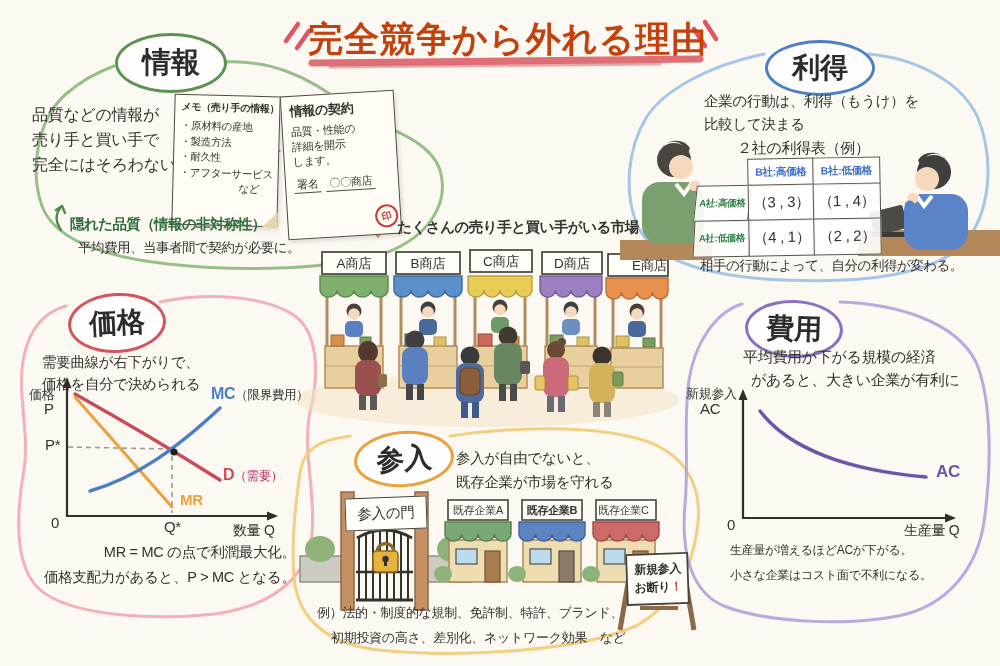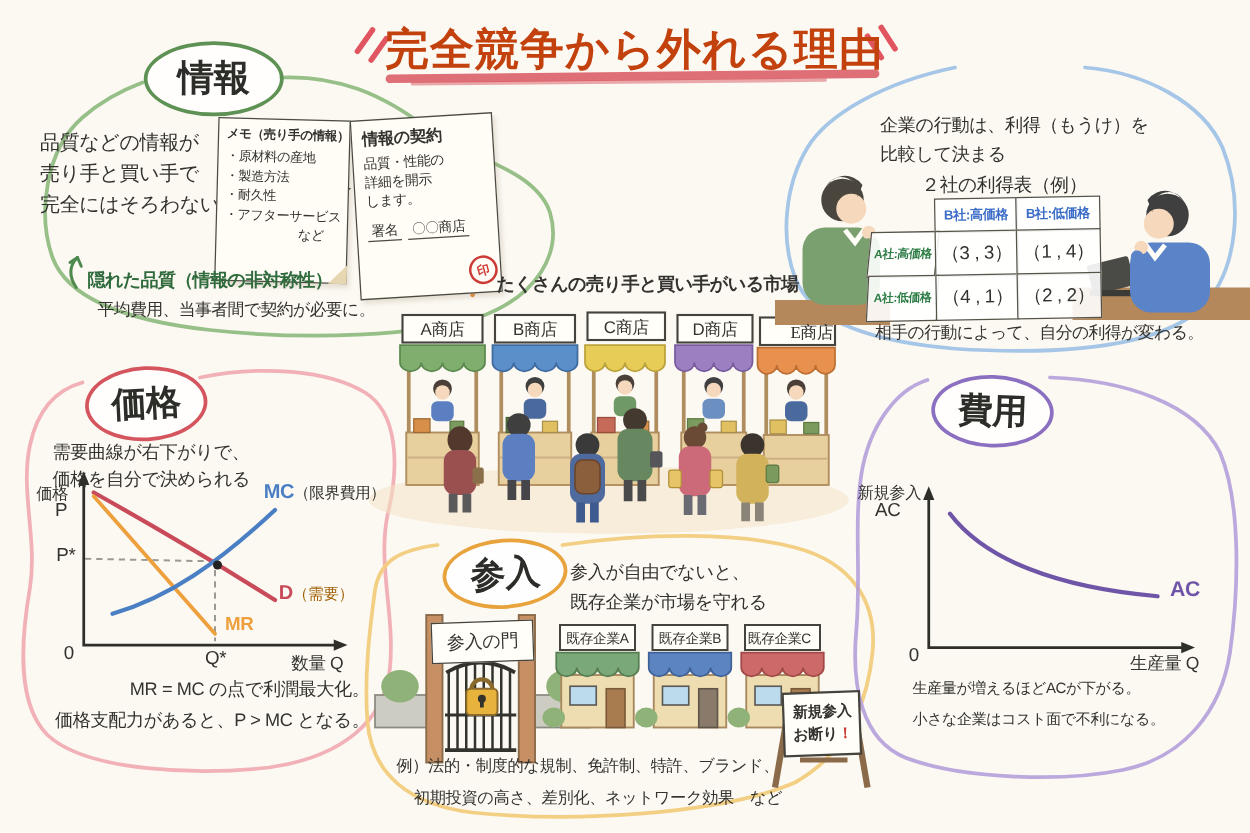--- a/index.html
+++ b/index.html
@@ -323,20 +323,23 @@
       <span class="t ul">〇〇商店</span>
     </div>
     <div class="seal abs" style="right:2px;bottom:6px;width:19px;height:19px;">
       <span>印</span>
     </div>
   </div>
 
   <div class="abs t" style="left:70px;top:215px;font-size:14.5px;font-weight:bold;color:#2f6b3c;letter-spacing:-0.6px;">隠れた品質（情報の非対称性）</div>
   <div class="abs t" style="left:78px;top:239px;font-size:13.5px;font-weight:500;letter-spacing:-0.5px;">平均費用、当事者間で契約が必要に。</div>
 
+  <div class="abs ellipse" style="left:765px;top:40px;width:104px;height:50px;border:3.2px solid #4a7fc4;">
+    <span class="t" style="font-size:28px;">利得</span>
+  </div>
   <div class="abs" style="left:704px;top:90px;font-size:14.5px;line-height:23px;font-weight:500;">
     <div class="t">企業の行動は、利得（もうけ）を</div>
     <div class="t">比較して決まる</div>
   </div>
   <div class="abs t" style="left:737px;top:139px;font-size:15px;font-weight:500;">２社の利得表（例）</div>
 
   <div class="abs" style="left:694px;top:158px;width:195px;height:102px;transform:rotate(-1deg);">
     <div class="cellb abs" style="left:54px;top:0;width:65px;height:26px;">
       <span class="t" style="font-size:10.5px;font-weight:bold;color:#3b6cc7;">B社:高価格</span>
       </div>
@@ -372,58 +375,62 @@
     <div class="t">需要曲線が右下がりで、</div>
     <div class="t">価格を自分で決められる</div>
   </div>
   <div class="abs t" style="left:29px;top:386px;font-size:13px;">価格</div>
   <div class="abs t" style="left:44px;top:400px;font-size:15px;">P</div>
   <div class="abs t" style="left:45px;top:436px;font-size:15px;">P*</div>
   <div class="abs t" style="left:51px;top:514px;font-size:15px;">0</div>
   <div class="abs t" style="left:164px;top:518px;font-size:15px;">Q*</div>
   <div class="abs t" style="left:233px;top:522px;font-size:14px;">数量 Q</div>
   <div class="abs t" style="left:211px;top:385px;font-size:16px;font-weight:bold;color:#4a7fc4;"><span>MC</span><span style="color:#33322e;font-size:12.5px;font-weight:500;">（限界費用）</span></div>
-  <div class="abs t" style="left:223px;top:466px;font-size:16px;font-weight:bold;color:#c94b5a;"><span>D</span><span style="color:#a16207;font-size:12.5px;font-weight:500;">（需要）</span></div>
+  <div class="abs t" style="left:223px;top:466px;font-size:16px;font-weight:bold;color:#c94b5a;"><span>D</span><span style="color:#be185d;font-size:12.5px;font-weight:500;">（需要）</span></div>
   <div class="abs t" style="left:180px;top:491px;font-size:15px;font-weight:bold;color:#eda03c;">MR</div>
   <div class="abs" style="left:44px;top:540px;font-size:14.5px;line-height:25px;font-weight:500;text-align:right;">
     <div class="t">MR = MC の点で利潤最大化。</div>
     <div class="t">価格支配力があると、P &gt; MC となる。</div>
   </div>
 
   <div class="abs t" style="left:392px;top:218px;width:252px;text-align:center;font-size:14.5px;font-weight:bold;letter-spacing:-0.5px;">たくさんの売り手と買い手がいる市場</div>
   <div class="abs t" style="left:322px;top:255px;width:64px;text-align:center;font-size:13.5px;">A商店</div>
   <div class="abs t" style="left:396px;top:255px;width:64px;text-align:center;font-size:13.5px;">B商店</div>
   <div class="abs t" style="left:470px;top:253px;width:62px;text-align:center;font-size:13.5px;">C商店</div>
   <div class="abs t" style="left:542px;top:255px;width:60px;text-align:center;font-size:13.5px;">D商店</div>
-  <div class="abs t" style="left:608px;top:257px;width:83px;text-align:center;font-size:13.5px;font-family:Liberation Serif, serif;">E商店</div>
+  <div class="abs t" style="left:608px;top:257px;width:83px;text-align:center;font-size:13.5px;">E商店</div>
 
   <div class="abs ellipse" style="left:354px;top:431px;width:94px;height:50px;border:3.2px solid #e8a33d;transform:rotate(-4deg);background:rgba(255,255,255,.85);">
     <span class="t" style="font-size:28px;">参入</span>
   </div>
   <div class="abs" style="left:456px;top:446px;font-size:14.5px;line-height:24px;font-weight:500;">
     <div class="t">参入が自由でないと、</div>
     <div class="t">既存企業が市場を守れる</div>
   </div>
   <div class="abs sign t" style="left:345px;top:497px;width:80px;height:31px;transform:rotate(-2deg);font-size:14.5px;">
     <span>参入の門</span>
   </div>
   <div class="abs t" style="left:448px;top:503px;width:60px;text-align:center;font-size:11px;">既存企業A</div>
-  <div class="abs t" style="left:522px;top:503px;width:60px;text-align:center;font-size:11px;">既存企業B</div>
+  <div class="abs t" style="left:522px;top:503px;width:60px;text-align:center;font-size:11px;font-weight:bold;">既存企業B</div>
   <div class="abs t" style="left:596px;top:503px;width:55px;text-align:center;font-size:11px;">既存企業C</div>
   <div class="abs" style="left:628px;top:560px;width:60px;text-align:center;font-size:12px;line-height:18px;font-weight:bold;transform:rotate(-2deg);">
     <div class="t">新規参入</div>
     <div class="t"><span>お断り</span><span style="color:#cc3b35;">！</span></div>
   </div>
   <div class="abs" style="left:317px;top:600px;font-size:13px;line-height:25px;font-weight:500;letter-spacing:-0.5px;">
     <div class="t">例）法的・制度的な規制、免許制、特許、ブランド、</div>
     <div class="t" style="padding-left:14px;">初期投資の高さ、差別化、ネットワーク効果　など</div>
   </div>
 
   <div class="abs ellipse" style="left:745px;top:300px;width:92px;height:52px;border:3.2px solid #8b6fc0;transform:rotate(2deg);">
     <span class="t" style="font-size:28px;">費用</span>
+  </div>
+  <div class="abs" style="left:743px;top:345px;font-size:15px;line-height:23px;font-weight:500;">
+    <div class="t">平均費用が下がる規模の経済</div>
+    <div class="t" style="padding-left:8px;">があると、大きい企業が有利に</div>
   </div>
   <div class="abs t" style="left:686px;top:385px;font-size:13px;">新規参入</div>
   <div class="abs t" style="left:700px;top:400px;font-size:15px;">AC</div>
   <div class="abs t" style="left:727px;top:516px;font-size:15px;">0</div>
   <div class="abs t" style="left:904px;top:522px;font-size:14px;">生産量 Q</div>
   <div class="abs t" style="left:936px;top:462px;font-size:17px;font-weight:bold;color:#6f55a8;">AC</div>
   <div class="abs" style="left:730px;top:538px;font-size:12px;line-height:25px;font-weight:500;">
     <div class="t">生産量が増えるほどACが下がる。</div>
     <div class="t">小さな企業はコスト面で不利になる。</div>
   </div>

